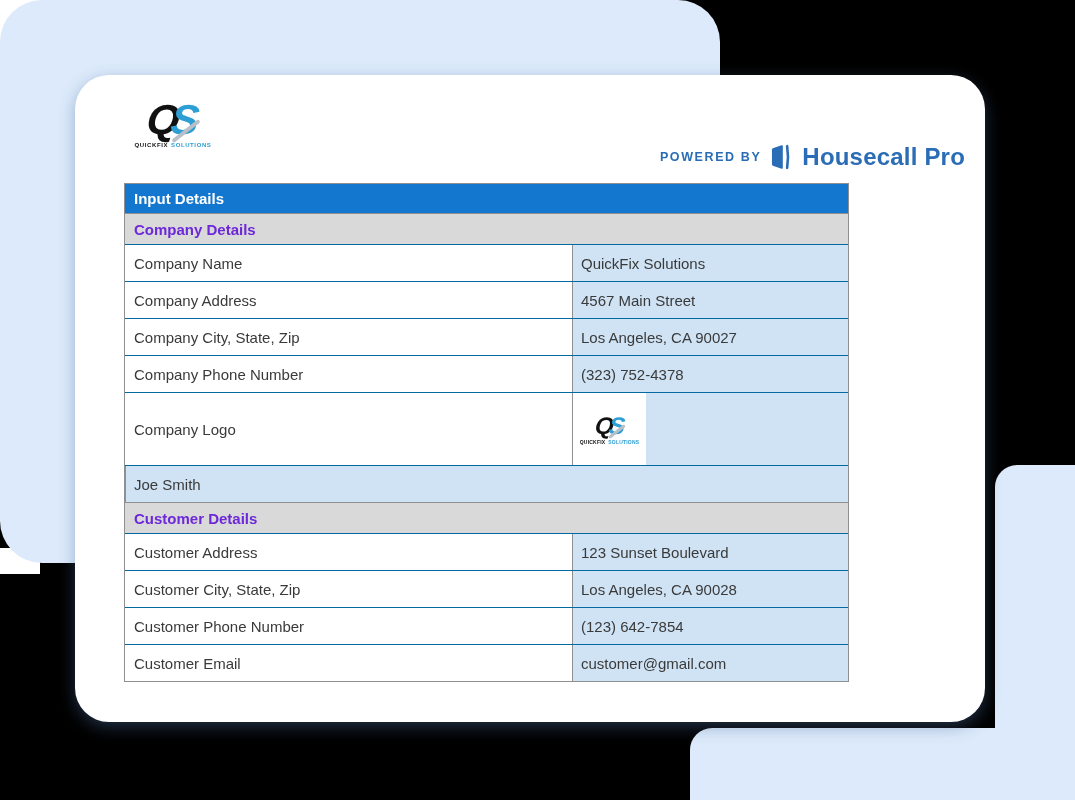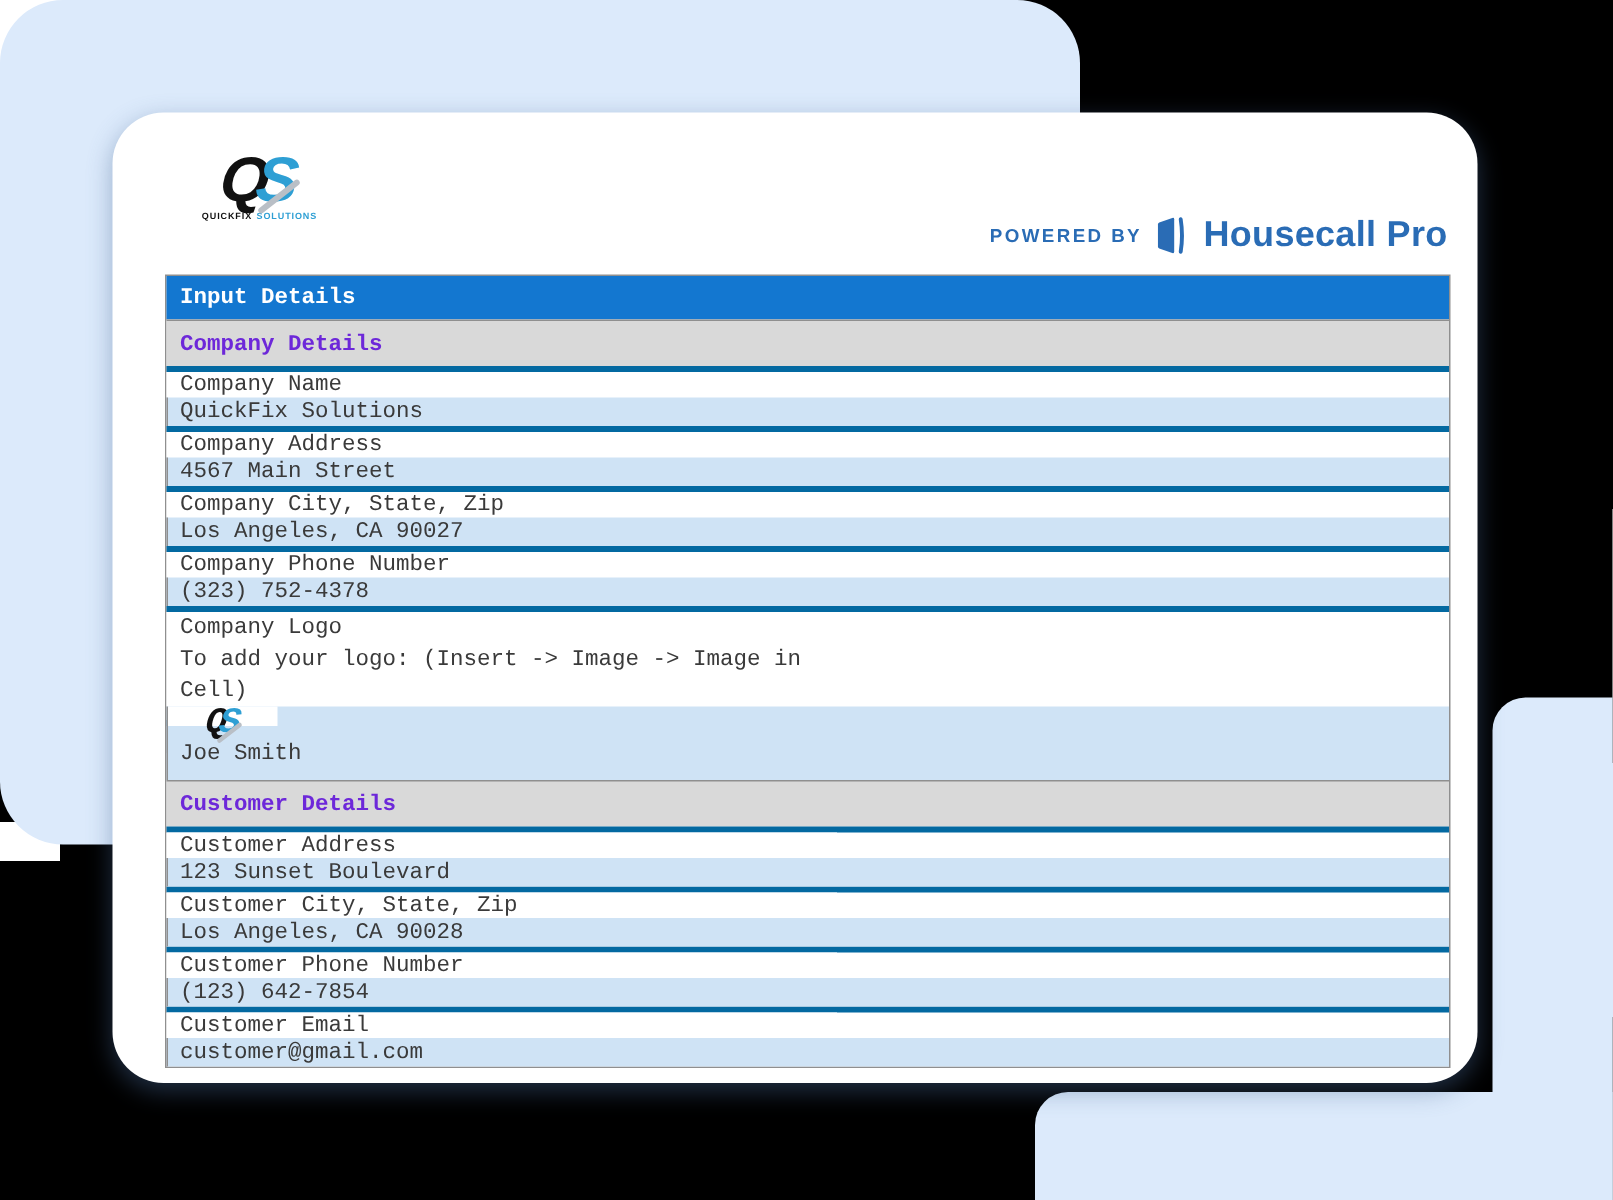--- a/index.html
+++ b/index.html
@@ -69,36 +69,36 @@
     color: var(--brand-blue, #2a6cb5);
   }
   .hcp-icon { display: flex; align-items: center; }
   .brand-name {
     font-size: 24px; color: var(--brand-blue, #2a6cb5);
     font-weight: 700; letter-spacing: .2px;
   }
 
   
   .sheet {
-    position: absolute; left: 35px; top: 108px; width: 857px;
+    position: absolute; left: 49px; top: 108px; width: 725px;
     border: 1px solid #8f8f8f; box-sizing: border-box;
-    font-size: 15px; color: #3a3a3a; font-family: Liberation Mono, monospace;
+    font-size: 15px; color: #3a3a3a;
   }
   .row-title {
     height: 29px; background: var(--table-header-blue, #1377d0);
     color: #fff; font-weight: bold;
     display: flex; align-items: center; padding-left: 9px;
   }
   .row-section {
     height: 30px; background: var(--section-gray, #d9d9d9);
     color: #6d28d9; font-weight: bold;
     display: flex; align-items: center; padding-left: 9px;
     border-top: 1px solid #8f8f8f;
   }
-  .row { display: flex; height: 36px; border-top: 4px solid #0369a1; flex-direction: column; }
+  .row { display: flex; height: 36px; border-top: 1px solid #0369a1; }
   .row .label {
     width: 447px; box-sizing: border-box; padding-left: 9px;
     display: flex; align-items: center; background: #fff;
   }
   .row .value {
     flex: 1; border-left: 1px solid #8f8f8f;
     background: var(--value-cell-blue, #cfe3f5);
     padding-left: 8px; display: flex; align-items: center;
   }
   .row.logo-row { height: 72px; }
@@ -162,21 +162,20 @@
       <div class="value">Los Angeles, CA 90027</div>
     </div>
     <div class="row">
       <div class="label">Company Phone Number</div>
       <div class="value">(323) 752-4378</div>
     </div>
 
     <div class="row logo-row">
       <div class="label">
         <span>Company Logo</span>
-        <span>To add your logo: (Insert -&gt; Image -&gt; Image in Cell)</span>
       </div>
       <div class="value">
         <div class="logo-tile">
           <div class="qs-logo mini">
             <div class="qs-letters">
               <span class="qs-q">Q</span>
               <span class="qs-s">S</span>
               <span class="qs-wrench"></span>
             </div>
             <div class="qs-caption">

